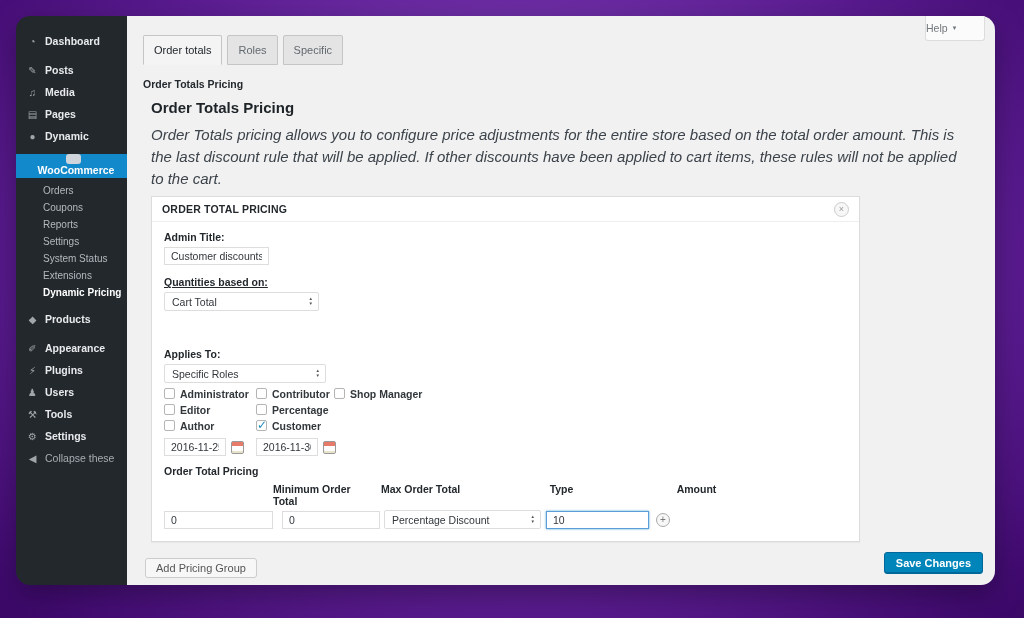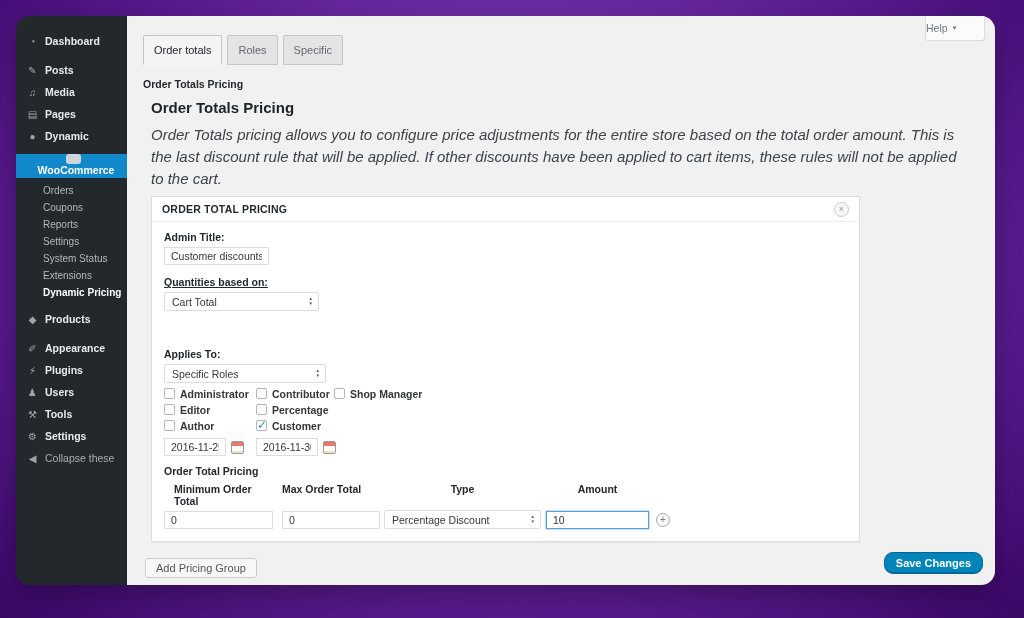--- a/index.html
+++ b/index.html
@@ -75,39 +75,39 @@
   .role-box .check { display:none; position:absolute; left:0; top:-3px; color:#1e8cbe; font-size:12px; font-weight:bold; }
   .role-box.checked .check { display:block; }
   .role-label { font-size:10.5px; font-weight:bold; color:#32373c; white-space:nowrap; }
   
   .dates-row { display:flex; align-items:center; margin-top:3px; }
   .date-input { width:62px; }
   .cal-icon { width:13px; height:13px; border:1px solid #999; border-radius:2px; margin:0 12px 0 5px;
               background:linear-gradient(#e87a6a 0 4px, #fdfdfd 4px);
               box-shadow: inset 0 -2px 0 #e8e3c9; cursor:pointer; }
   
-  .price-head { display:flex; margin-top:5px; }
+  .price-head { display:flex; margin-top:5px;justify-content:center; }
   .ph-cell { font-size:10.5px; font-weight:bold; color:#23282d; }
   .ph-1 { width:109px; margin-right:9px; padding-left:10px; }
   .ph-2 { width:98px; margin-right:4px; }
   .ph-3 { width:157px; margin-right:5px; text-align:center; }
   .ph-4 { width:103px; text-align:center; }
   .price-row { display:flex; align-items:center; margin-top:3px; }
   .pr-1 { width:109px; margin-right:9px; }
   .pr-2 { width:98px; margin-right:4px; }
   .pr-3 { width:157px; margin-right:5px; }
   .pr-4 { width:103px; }
   .plus-btn { width:14px; height:14px; border-radius:50%; border:1px solid #aaa; background:#f7f7f7;
               color:#777; font-size:10px; line-height:12px; text-align:center; margin-left:7px; cursor:pointer; }
   
   .add-group-btn { margin:16px 0 0 18px; display:inline-block; padding:3px 10px; font-size:11px; color:#555;
                    background:#f7f7f7; border:1px solid #ccc; border-radius:3px; cursor:pointer; }
   .save-btn { position:absolute; right:12px; bottom:11px; background:#0085ba; color:#fff;
               font-size:11px; font-weight:bold; padding:4px 11px; border:1px solid #006799;
-              border-radius:9px; box-shadow:inset 0 -1px 0 #006799; cursor:pointer; }
+              border-radius:3px; box-shadow:inset 0 -1px 0 #006799; cursor:pointer; }
 </style>
 </head>
 <body>
 
 <div class="card">
 
   <div class="sidebar">
     <div class="side-item">
       <span class="s-icon">◔</span>
       <span class="s-label">Dashboard</span>

